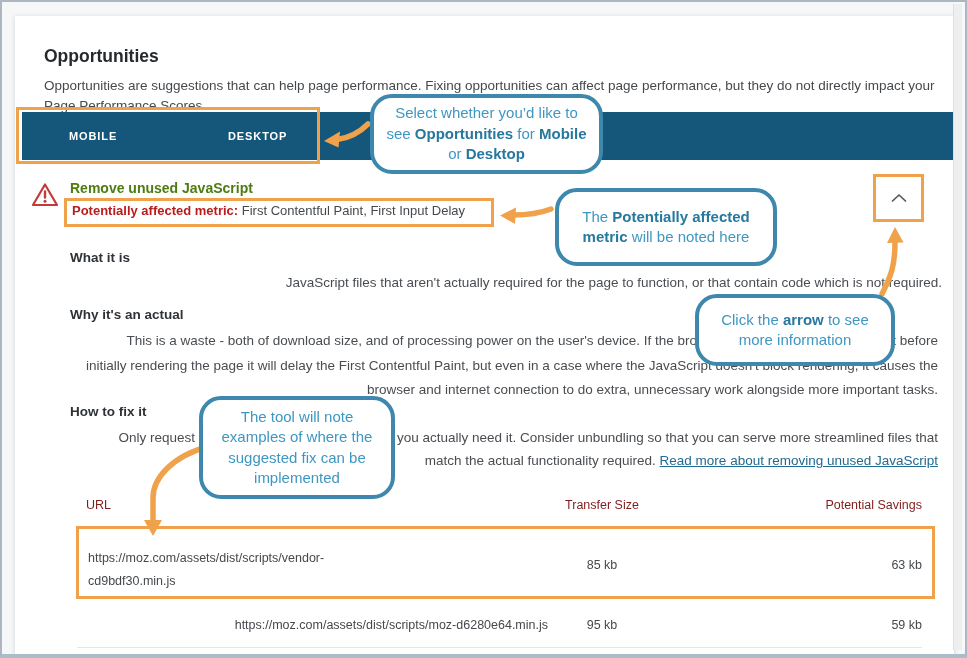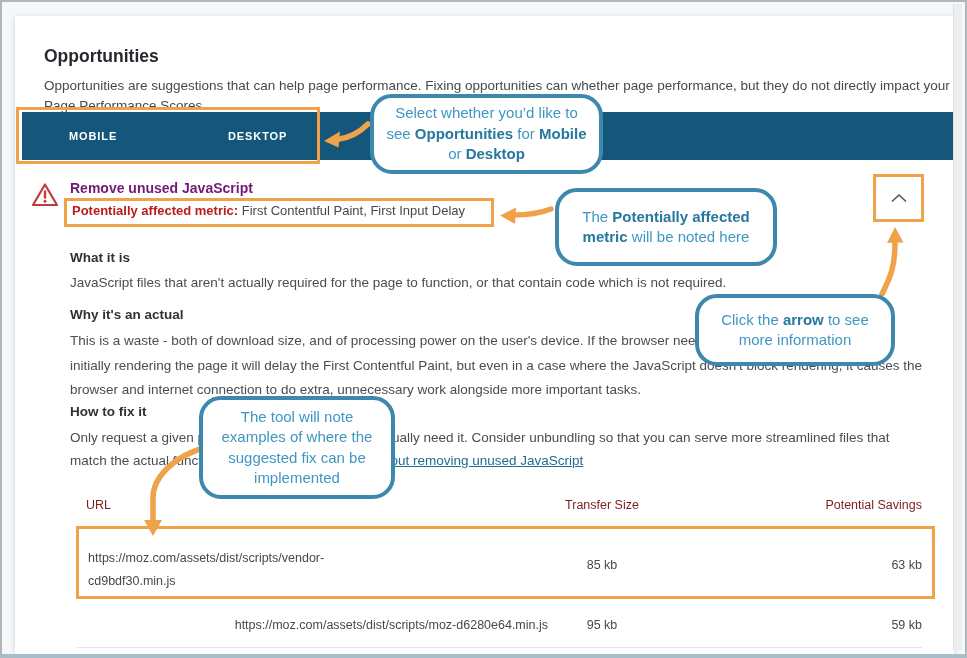--- a/index.html
+++ b/index.html
@@ -15,27 +15,27 @@
     left:13px; top:14px; width:939px; height:641px; background:#ffffff;
     box-shadow:0 1px 5px rgba(40,50,60,.18);
   }
   .page-title{left:29px; top:30px; font-size:17.5px; font-weight:700; color:#26292e;}
   .page-desc{left:29px; top:60px; width:912px; font-size:13.5px; line-height:20px; color:#45494d;}
   .tabbar{left:20px; top:110px; width:932px; height:48px; background:#15577b;}
   .tab{position:absolute; top:50%; transform:translateY(-50%); color:#ffffff;
        font-size:11px; font-weight:700; letter-spacing:.9px; cursor:pointer;}
   .tab.mobile{left:47px;} .tab.desktop{left:206px;}
   .warn-icon{left:28px; top:180px; width:28px; height:26px;}
-  .opp-title{left:68px; top:178px; font-size:14px; font-weight:700; color:#701a75;}
+  .opp-title{left:68px; top:178px; font-size:14px; font-weight:700; color:#4d7c0f;}
   .metric-line{left:70px; top:201px; font-size:13px; color:#45494d; white-space:nowrap;}
   .metric-line b{color:#b91c1c;}
   .caret-btn{left:874px; top:175px; width:45px; height:42px; background:#fff;
              display:flex; align-items:center; justify-content:center; cursor:pointer;}
   .h{font-size:13.5px; font-weight:700; color:#2f3337;}
-  .body-text{font-size:13.5px; color:#494d51; line-height:20px;}
+  .body-text{font-size:13.5px; color:#494d51; line-height:20px;text-align:right;}
   .why-lines{left:68px; top:327px; width:868px; overflow:hidden;}
   .why-lines div{white-space:nowrap; line-height:24.5px;}
   .fix-l1{left:68px; top:426px; width:868px; white-space:nowrap; overflow:hidden;}
   .fix-l2{left:68px; top:449px; width:868px; white-space:nowrap; overflow:hidden;}
   .doc-link{color:#236b90; text-decoration:underline; cursor:pointer;}
   .th{font-size:12.5px; color:#7f1d1d; top:496px;}
   .th-url{left:84px;}
   .col-center{left:530px; width:140px; text-align:center;}
   .col-right{left:790px; width:130px; text-align:right;}
   .td{font-size:12.5px; color:#45494d;}
@@ -65,21 +65,21 @@
                 border-left:1px solid #dde0e3; cursor:pointer;}
 </style>
 </head>
 <body>
 
 <div id="screen">
 
   <div class="abs card">
 
     <div class="abs page-title">Opportunities</div>
-    <div class="abs page-desc">Opportunities are suggestions that can help page performance. Fixing opportunities can whether page performance, but they do not directly impact your Page Performance Scores.</div>
+    <div class="abs page-desc">Opportunities are suggestions that can help page performance. Fixing opportunities can affect page performance, but they do not directly impact your Page Performance Scores.</div>
 
     <div class="abs tabbar" style="left:7px; top:96px;">
       <span class="tab mobile">MOBILE</span>
       <span class="tab desktop">DESKTOP</span>
     </div>
 
     <svg class="abs warn-icon" style="left:16px; top:166px;" viewBox="0 0 28 26">
       <path d="M14 2.5 L26 23 H2 Z" fill="none" stroke="#c23b3b" stroke-width="2.2" stroke-linejoin="round"></path>
       <line x1="14" y1="9.5" x2="14" y2="15.5" stroke="#c23b3b" stroke-width="2.4" stroke-linecap="round"></line>
       <circle cx="14" cy="19.2" r="1.5" fill="#c23b3b"></circle>

